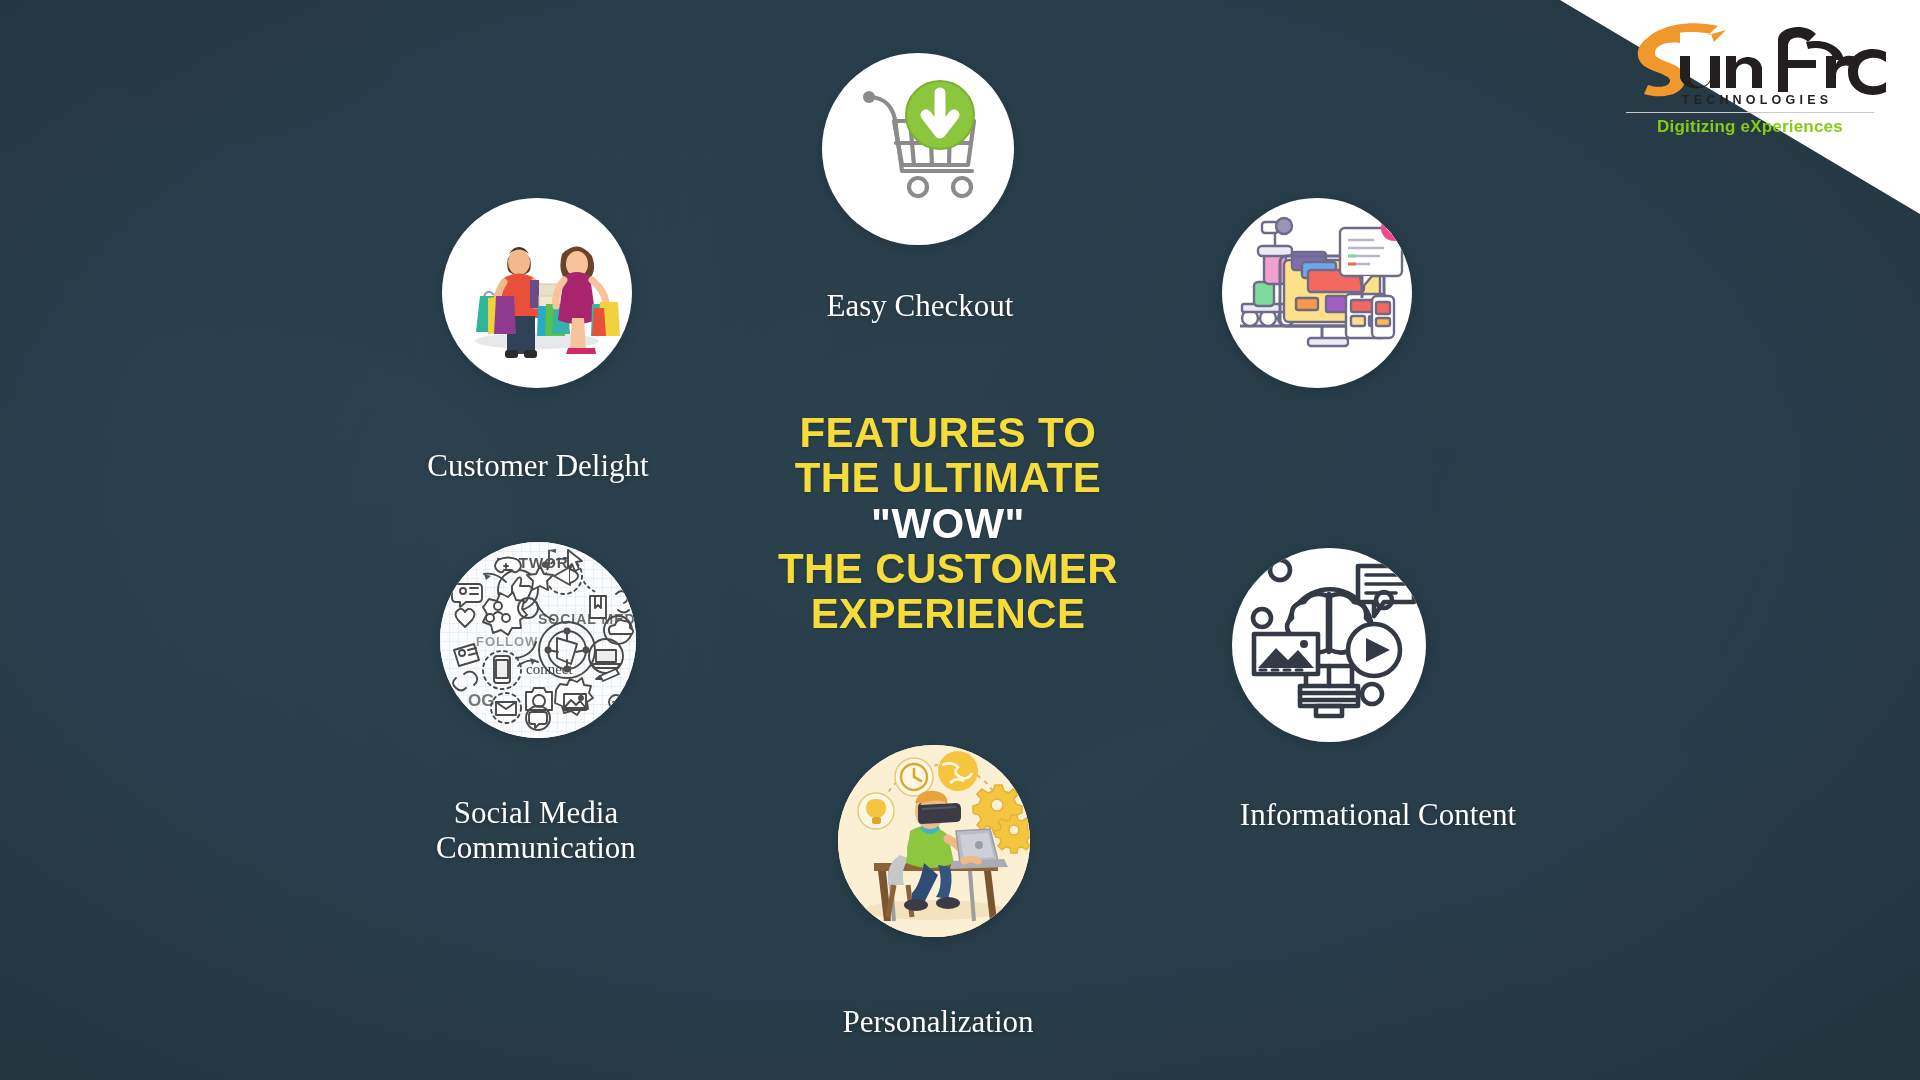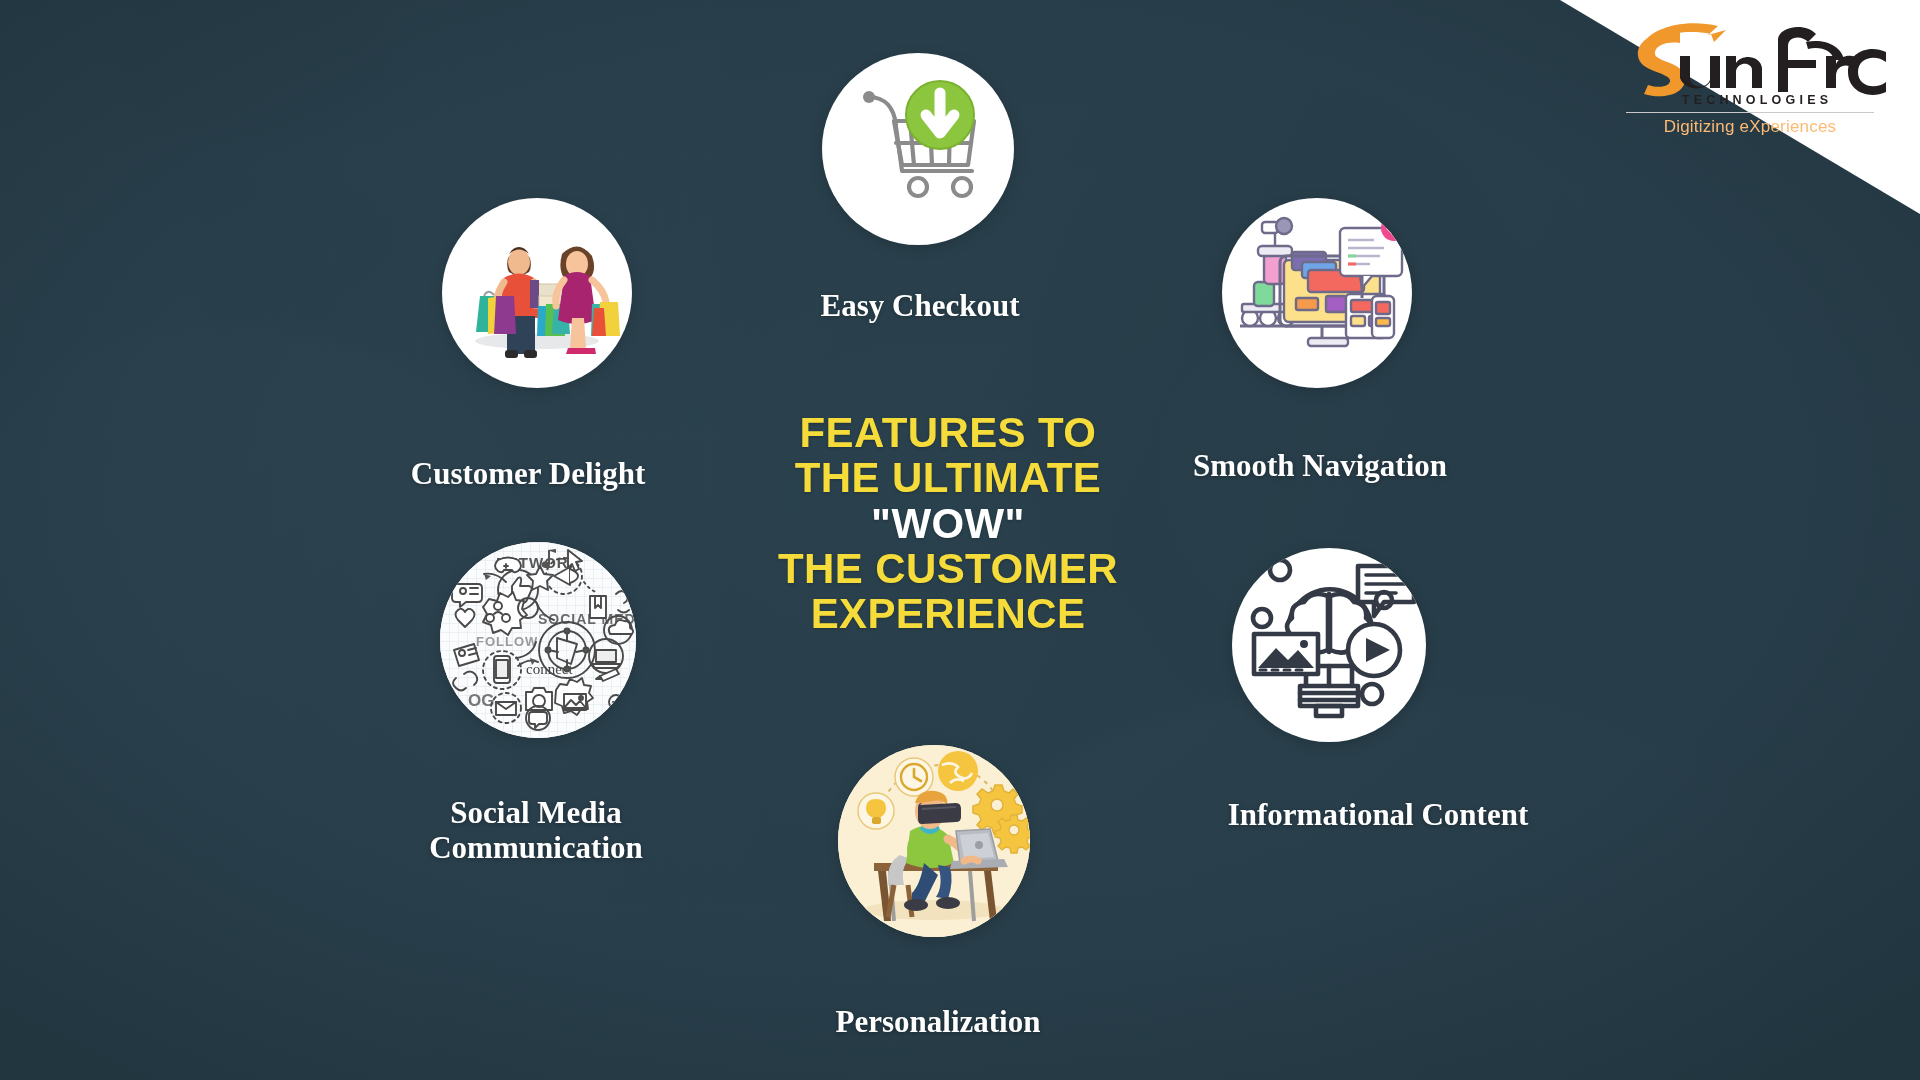--- a/index.html
+++ b/index.html
@@ -128,55 +128,55 @@
   }
   .logo-mark svg { display:block; margin:0 auto; }
   .logo-tech {
     font-size:12.5px; font-weight:700; letter-spacing:4.2px;
     color:#231f20; margin-top:-4px; padding-left:14px;
   }
   .logo-rule {
     height:1px; background:#c9c9c9; margin:5px 26px 0 26px;
   }
   .logo-tag {
-    margin-top:5px; font-size:17px; font-weight:400;
-    color:#fdba74; letter-spacing:.2px;
+    margin-top:5px; font-size:17px; font-weight:700;
+    color:#84cc16; letter-spacing:.2px;
   }
 
   
   .node { position:absolute; }
   .bubble {
     border-radius:50%;
     background:#ffffff;
     overflow:hidden;
     position:relative;
     box-shadow:0 3px 14px rgba(0,0,0,.18);
   }
   .bubble.cream { background:#fdf3dc; }
   .node-label {
     position:absolute;
     font-family:"Liberation Serif", serif;
-    font-weight:700;
+    font-weight:400;
     color:#ffffff;
     text-align:center;
     white-space:pre-line;
     line-height:1.14;
     text-shadow:0 1px 4px rgba(0,0,0,.35);
     font-size:31px;
     width:440px;
   }
 
   
   #node-checkout   .bubble { width:192px; height:192px; }
   #node-checkout   { left:822px; top:53px; }
   #lbl-checkout    { left:700px; top:288px; }
 
   #node-delight    .bubble { width:190px; height:190px; }
   #node-delight    { left:442px; top:198px; }
-  #lbl-delight     { left:308px; top:448px;margin-top:8px; }
+  #lbl-delight     { left:318px; top:448px; }
 
   #node-nav        .bubble { width:190px; height:190px; }
   #node-nav        { left:1222px; top:198px; }
   #lbl-nav         { left:1100px; top:448px; }
 
   #node-social     .bubble { width:196px; height:196px; }
   #node-social     { left:440px; top:542px; }
   #lbl-social      { left:316px; top:795px; }
 
   #node-info       .bubble { width:194px; height:194px; }
@@ -376,21 +376,20 @@
           <path d="M126 66 L134 66" stroke="#f4695f" stroke-width="3"></path>
           <path d="M128 62 L128 48" stroke="none"></path>
           <circle cx="172" cy="30" r="13" fill="#f0498d" stroke="none"></circle>
           <path d="M166 30 L171 35 L179 25" stroke="#fff" stroke-width="3.4" stroke-linecap="round"></path>
           <path d="M136 78 L136 30" stroke-width="0"></path>
           <path d="M140 78 L140 100" stroke-width="3"></path>
         </g>
       </svg>
     </div>
   </div>
-  <div class="node-label" id="lbl-nav">Smooth Navigation</div>
 
   <div class="node" id="node-social">
     <div class="bubble">
       <svg viewBox="0 0 196 196" width="196" height="196">
         <defs>
           <pattern id="grid" width="9" height="9" patternUnits="userSpaceOnUse">
             <path d="M9 0 L0 0 0 9" fill="none" stroke="#dfe4ea" stroke-width="1"></path>
           </pattern>
         </defs>
         <rect width="196" height="196" fill="#fbfcfd"></rect>

